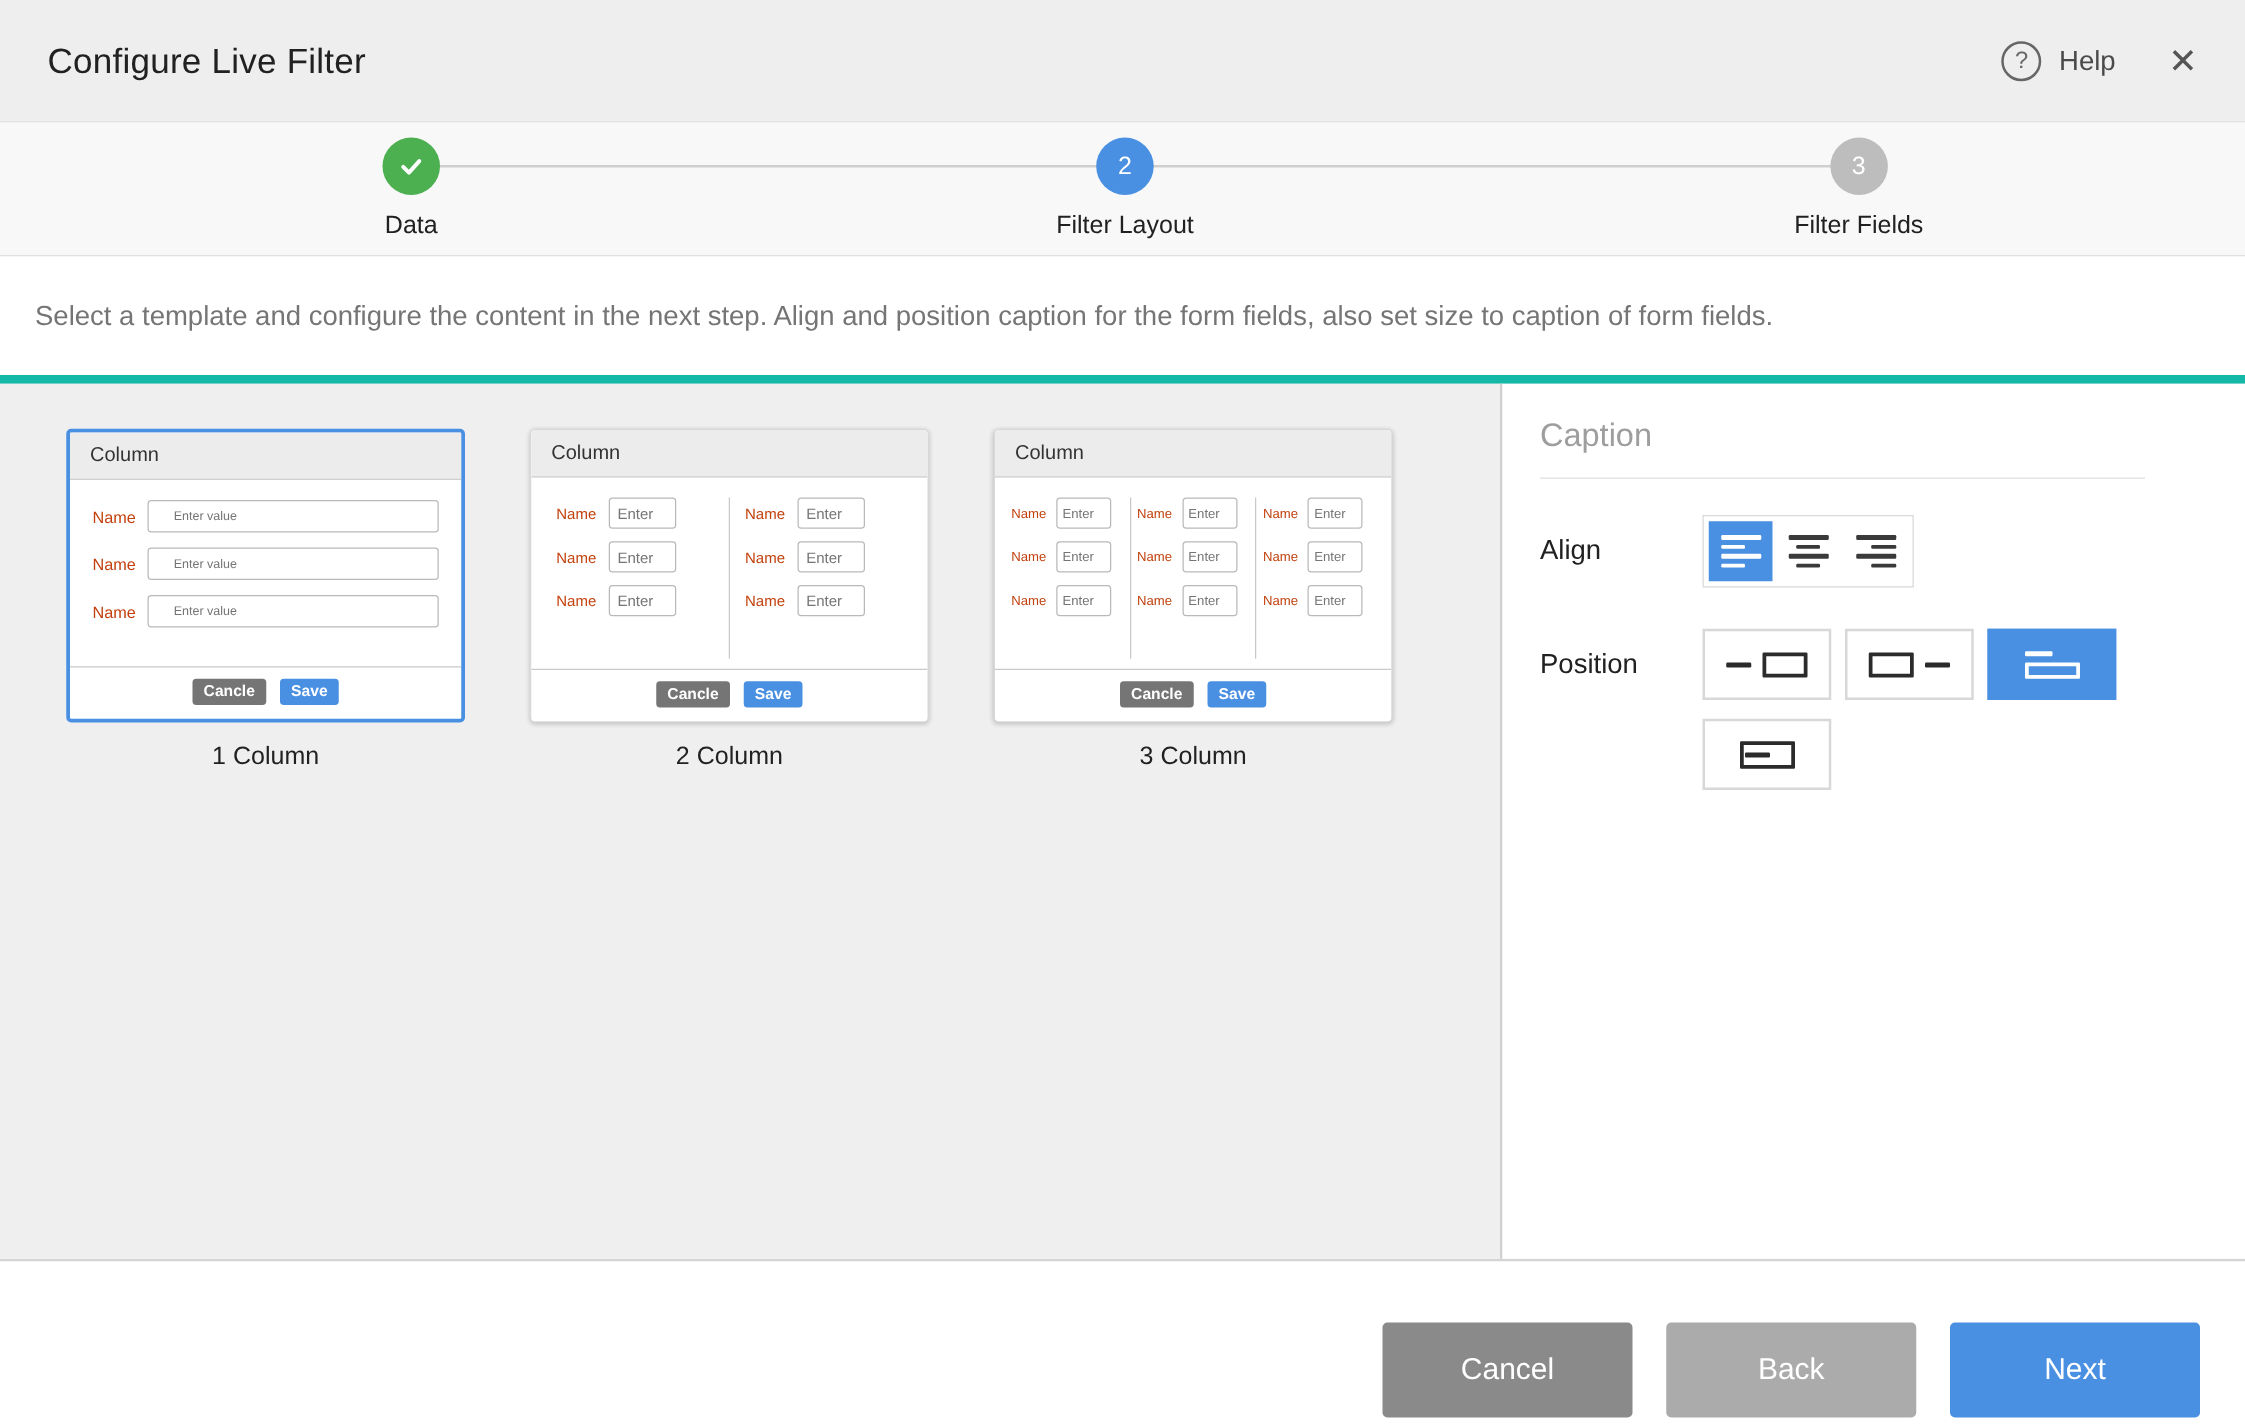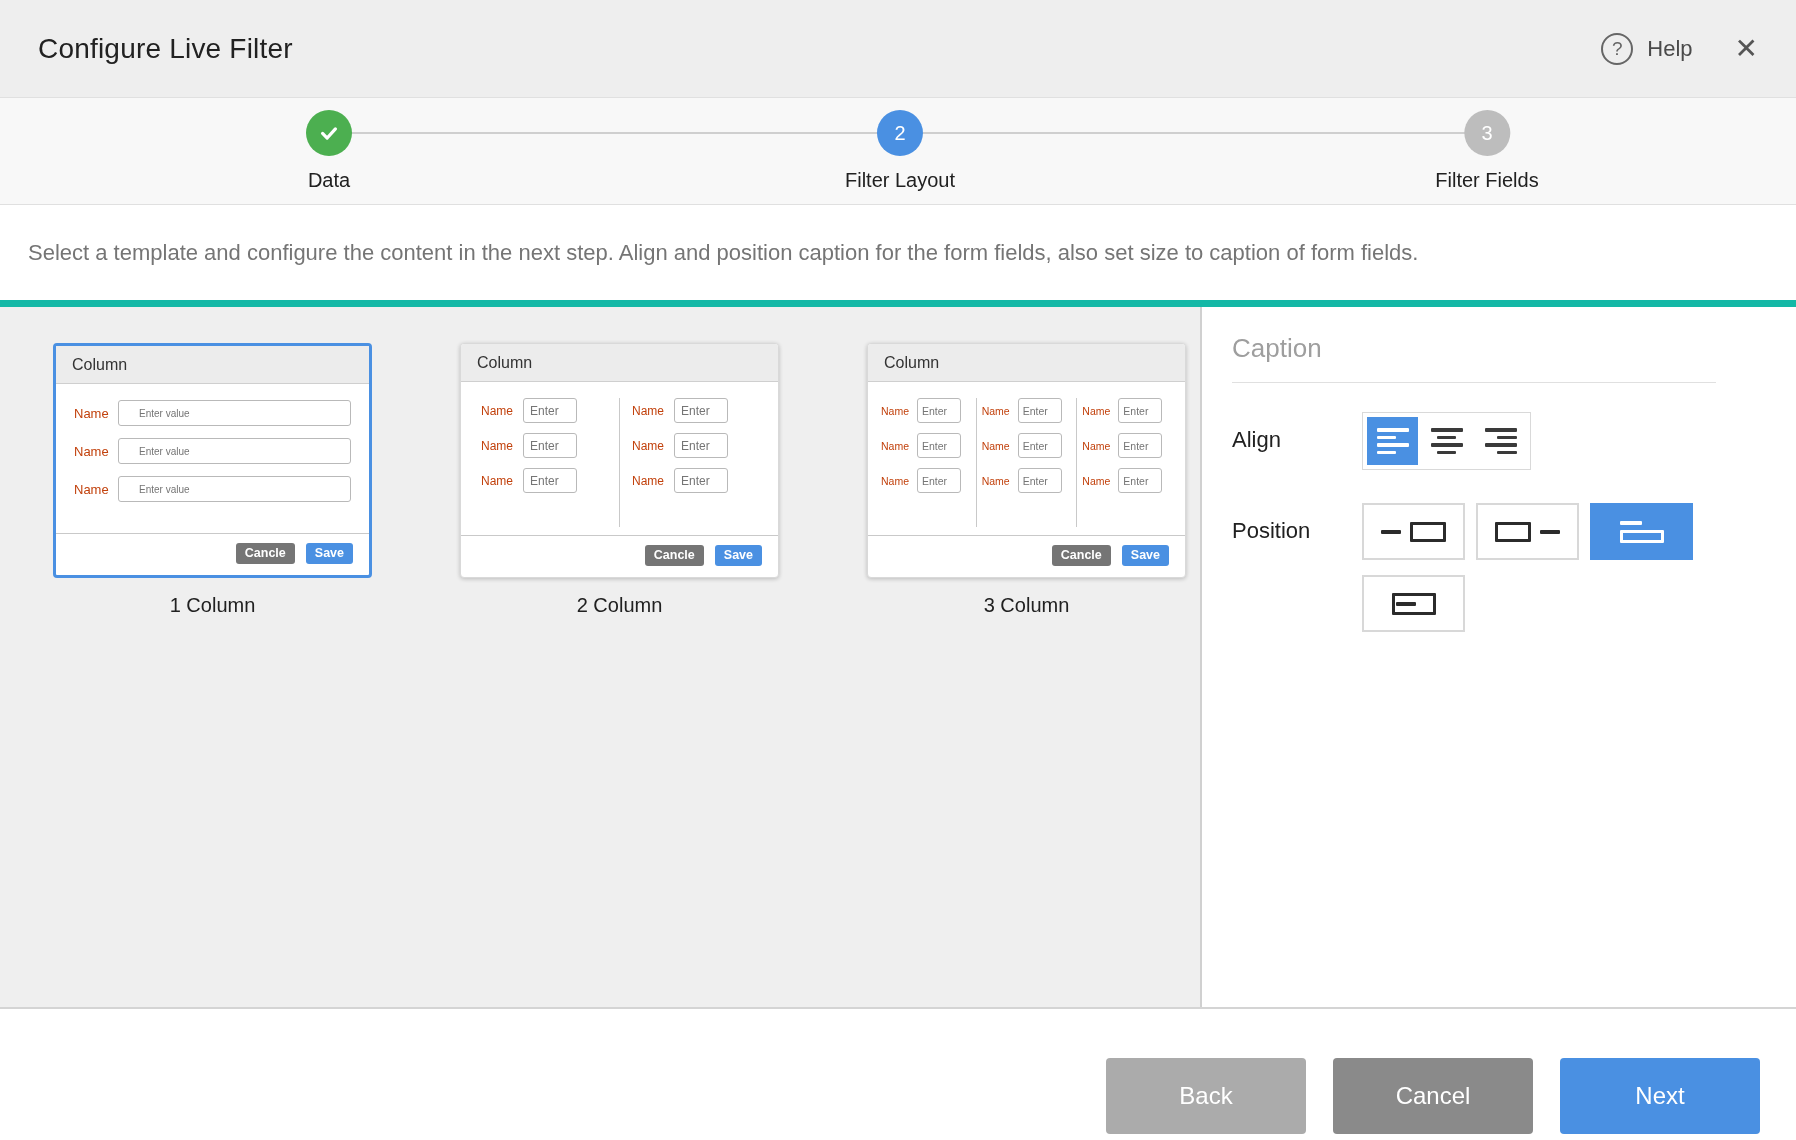--- a/index.html
+++ b/index.html
@@ -46,21 +46,21 @@
   .desc {
     height: 102px; background: #fff; border-bottom: 7px solid #14b8a6;
     display: flex; align-items: center; padding: 0 28px;
     font-size: 22px; color: #757575;
   }
 
   
   .content { display: flex; height: 700px; }
   .content-left {
     width: 1202px; background: #efefef; border-right: 2px solid #d0d0d0;
-    padding: 36px 0 0 53px; display: flex; align-items: flex-start; gap: 88px;
+    padding: 36px 0 0 53px; display: flex; align-items: flex-start; gap: 52px;
   }
   .tile { width: 319px; flex: none; }
   .card {
     width: 319px; height: 235px; background: #fff; border: 1px solid #d9d9d9;
     border-radius: 4px; box-shadow: 0 1px 4px rgba(0,0,0,.22);
     display: flex; flex-direction: column; cursor: pointer; overflow: hidden;
   }
   .card.selected { border: 3px solid var(--accent, #4a90e2); box-shadow: none; }
   .card-header {
     height: 38px; background: #ececec; border-bottom: 1px solid #cfcfcf;
@@ -81,21 +81,21 @@
   .card.cols1 .cname { width: 44px; font-size: 13px; }
   .card.cols1 .cinput { flex: 1; height: 26px; font-size: 10px; padding: 0 20px; }
   .card.cols2 .ccol { padding: 0 12px; gap: 10px; }
   .card.cols2 .cname { width: 42px; font-size: 12px; }
   .card.cols2 .cinput { width: 54px; height: 25px; font-size: 12px; padding: 0 6px; }
   .card.cols3 .ccol { padding: 0 5px; gap: 10px; }
   .card.cols3 .cname { width: 36px; font-size: 10.5px; }
   .card.cols3 .cinput { width: 44px; height: 25px; font-size: 10.5px; padding: 0 4px; }
   .card-footer {
     margin-top: auto; flex: none; border-top: 1px solid #c9c9c9;
-    display: flex; justify-content: flex-end; gap: 11px; padding: 9px 16px 11px;
+    display: flex; justify-content: center; gap: 11px; padding: 9px 16px 11px;
   }
   .mini-btn {
     border: none; border-radius: 3px; color: #fff; font-size: 12.5px; font-weight: 600;
     padding: 4px 9px 5px; font-family: inherit; line-height: 1;
   }
   .mini-cancel { background: var(--mini-cancel, #757575); }
   .mini-save { background: var(--accent, #4a90e2); }
   .tile-caption { text-align: center; margin-top: 16px; font-size: 20px; color: #212121; }
 
   
@@ -381,18 +381,18 @@
               <span class="pos-in-icon">
                 <span class="dash"></span>
               </span>
             </button>
           </div>
       </div>
     </div>
   </div>
 
   <div class="ftr">
+    <button class="btn cancel">Cancel</button>
     <button class="btn back">Back</button>
-    <button class="btn cancel">Cancel</button>
     <button class="btn next">Next</button>
   </div>
 
 </div>
 
 </body></html>

